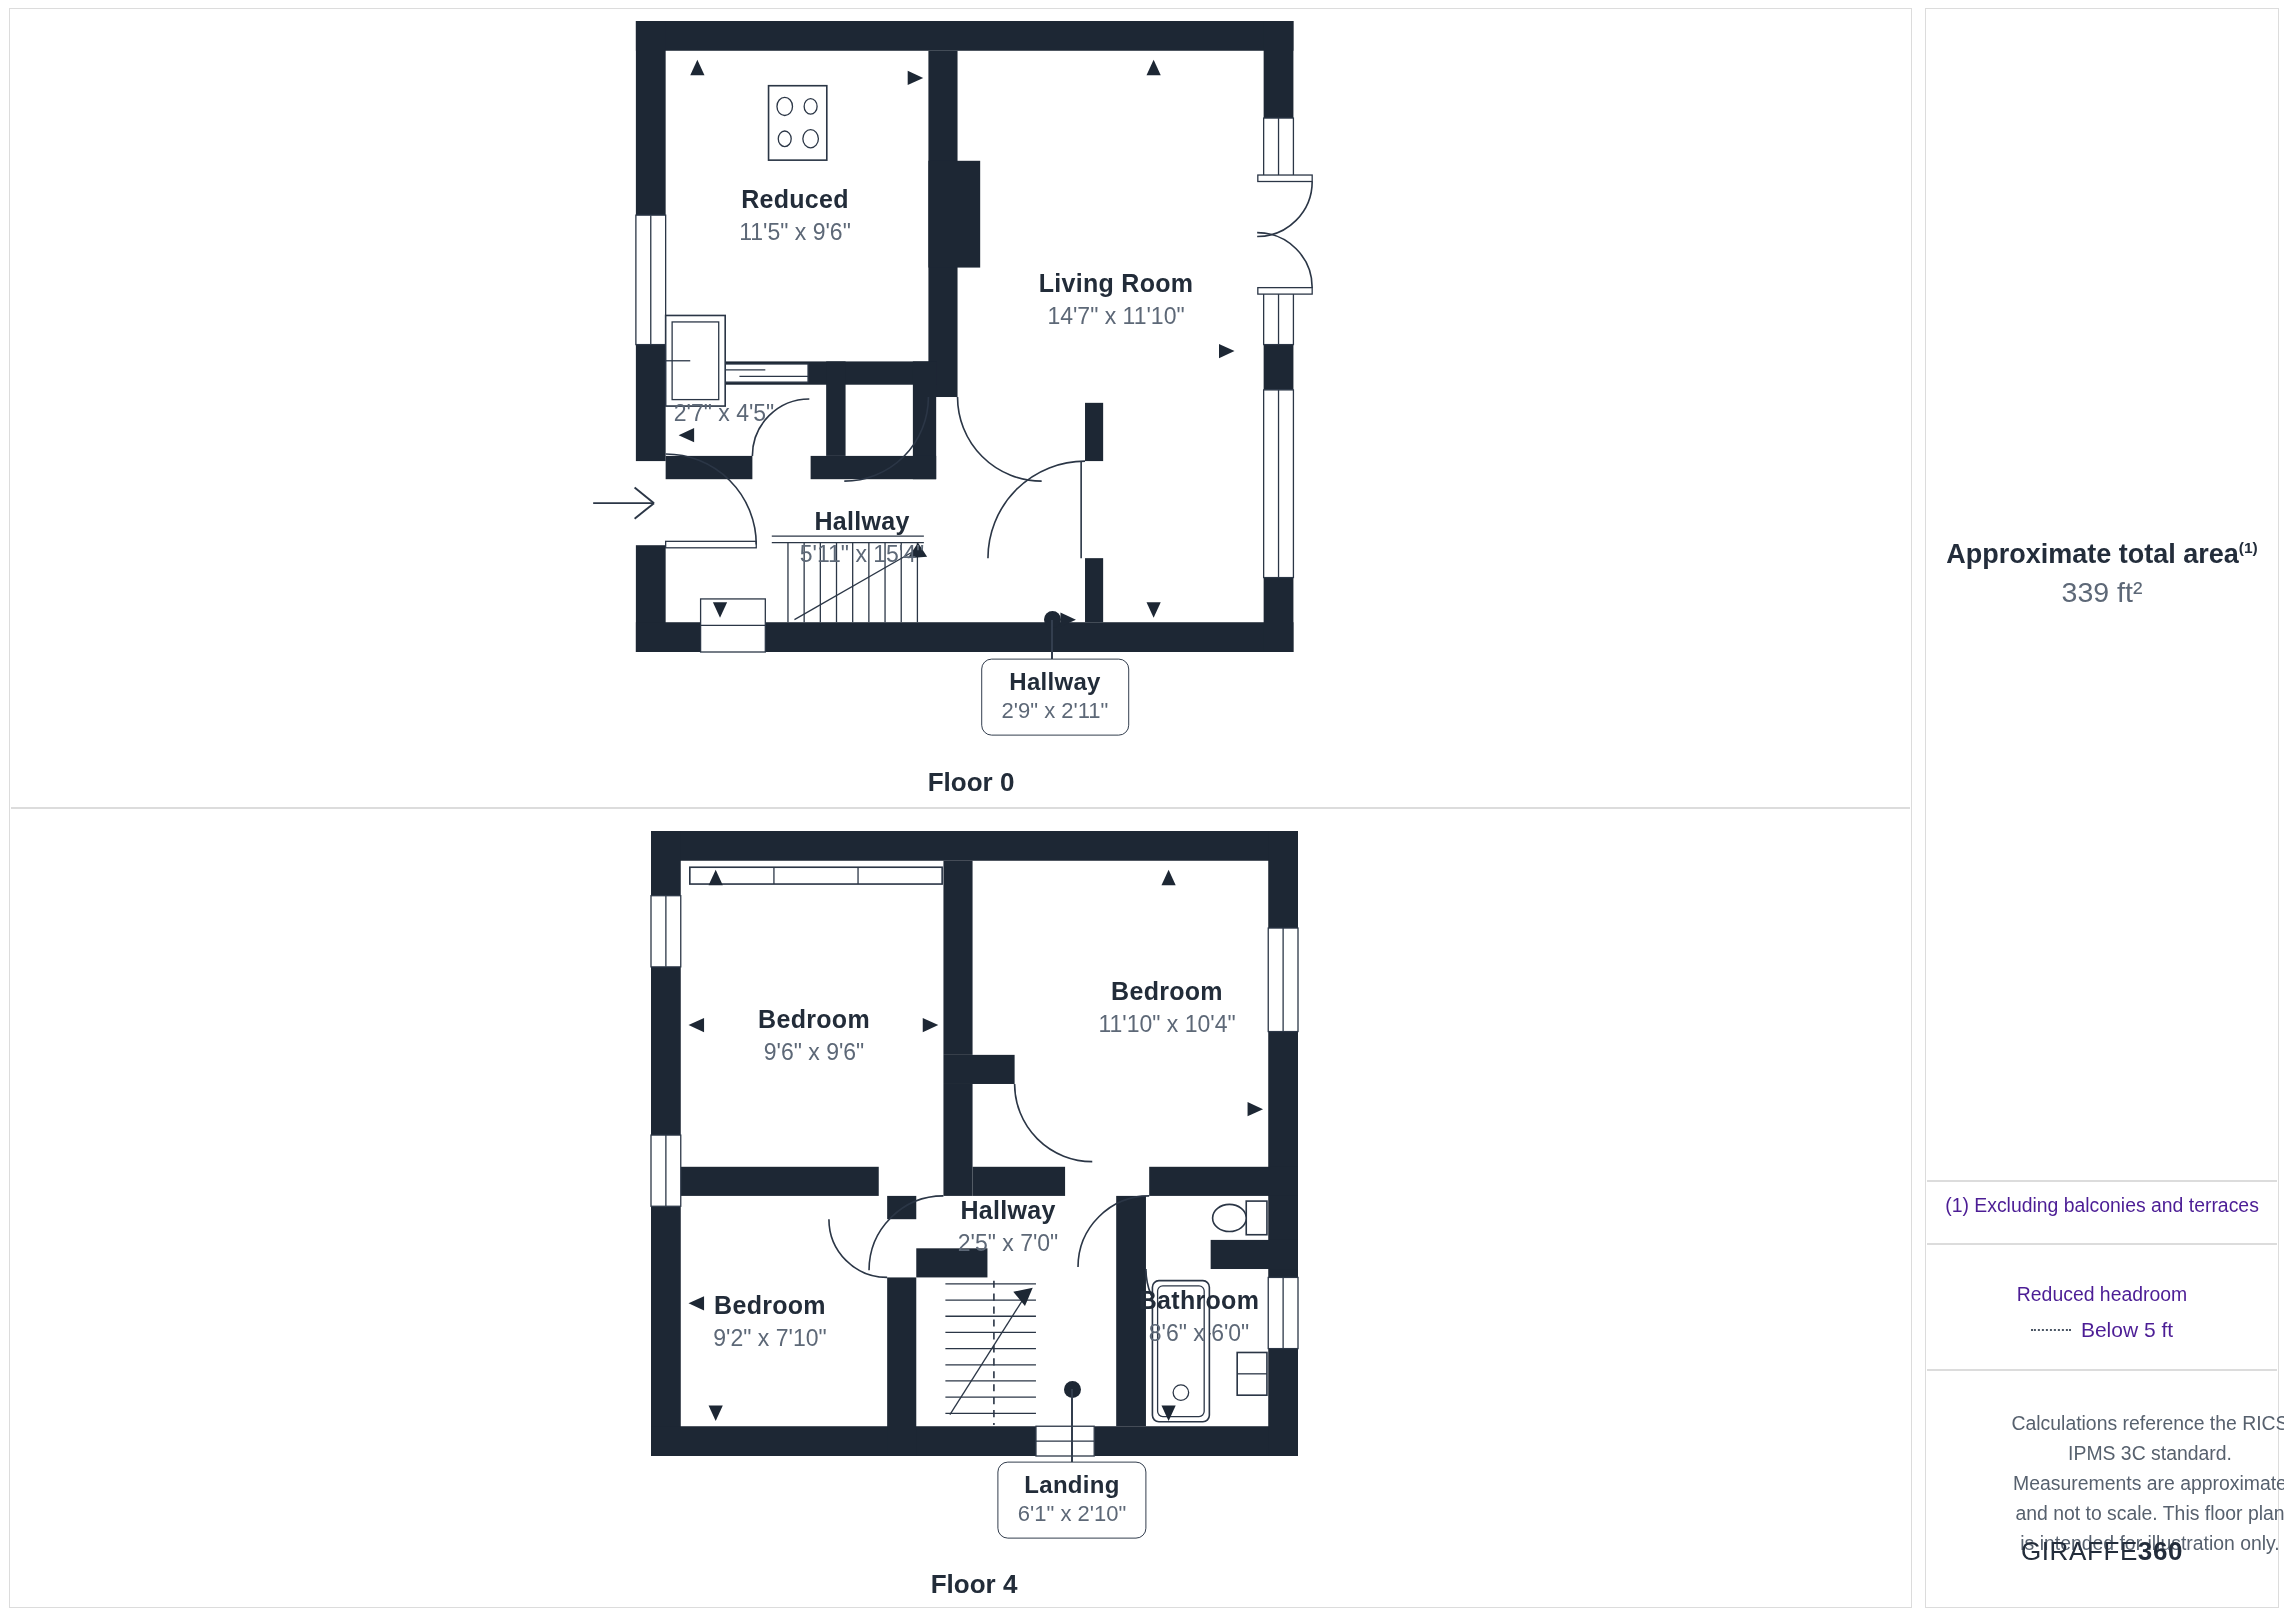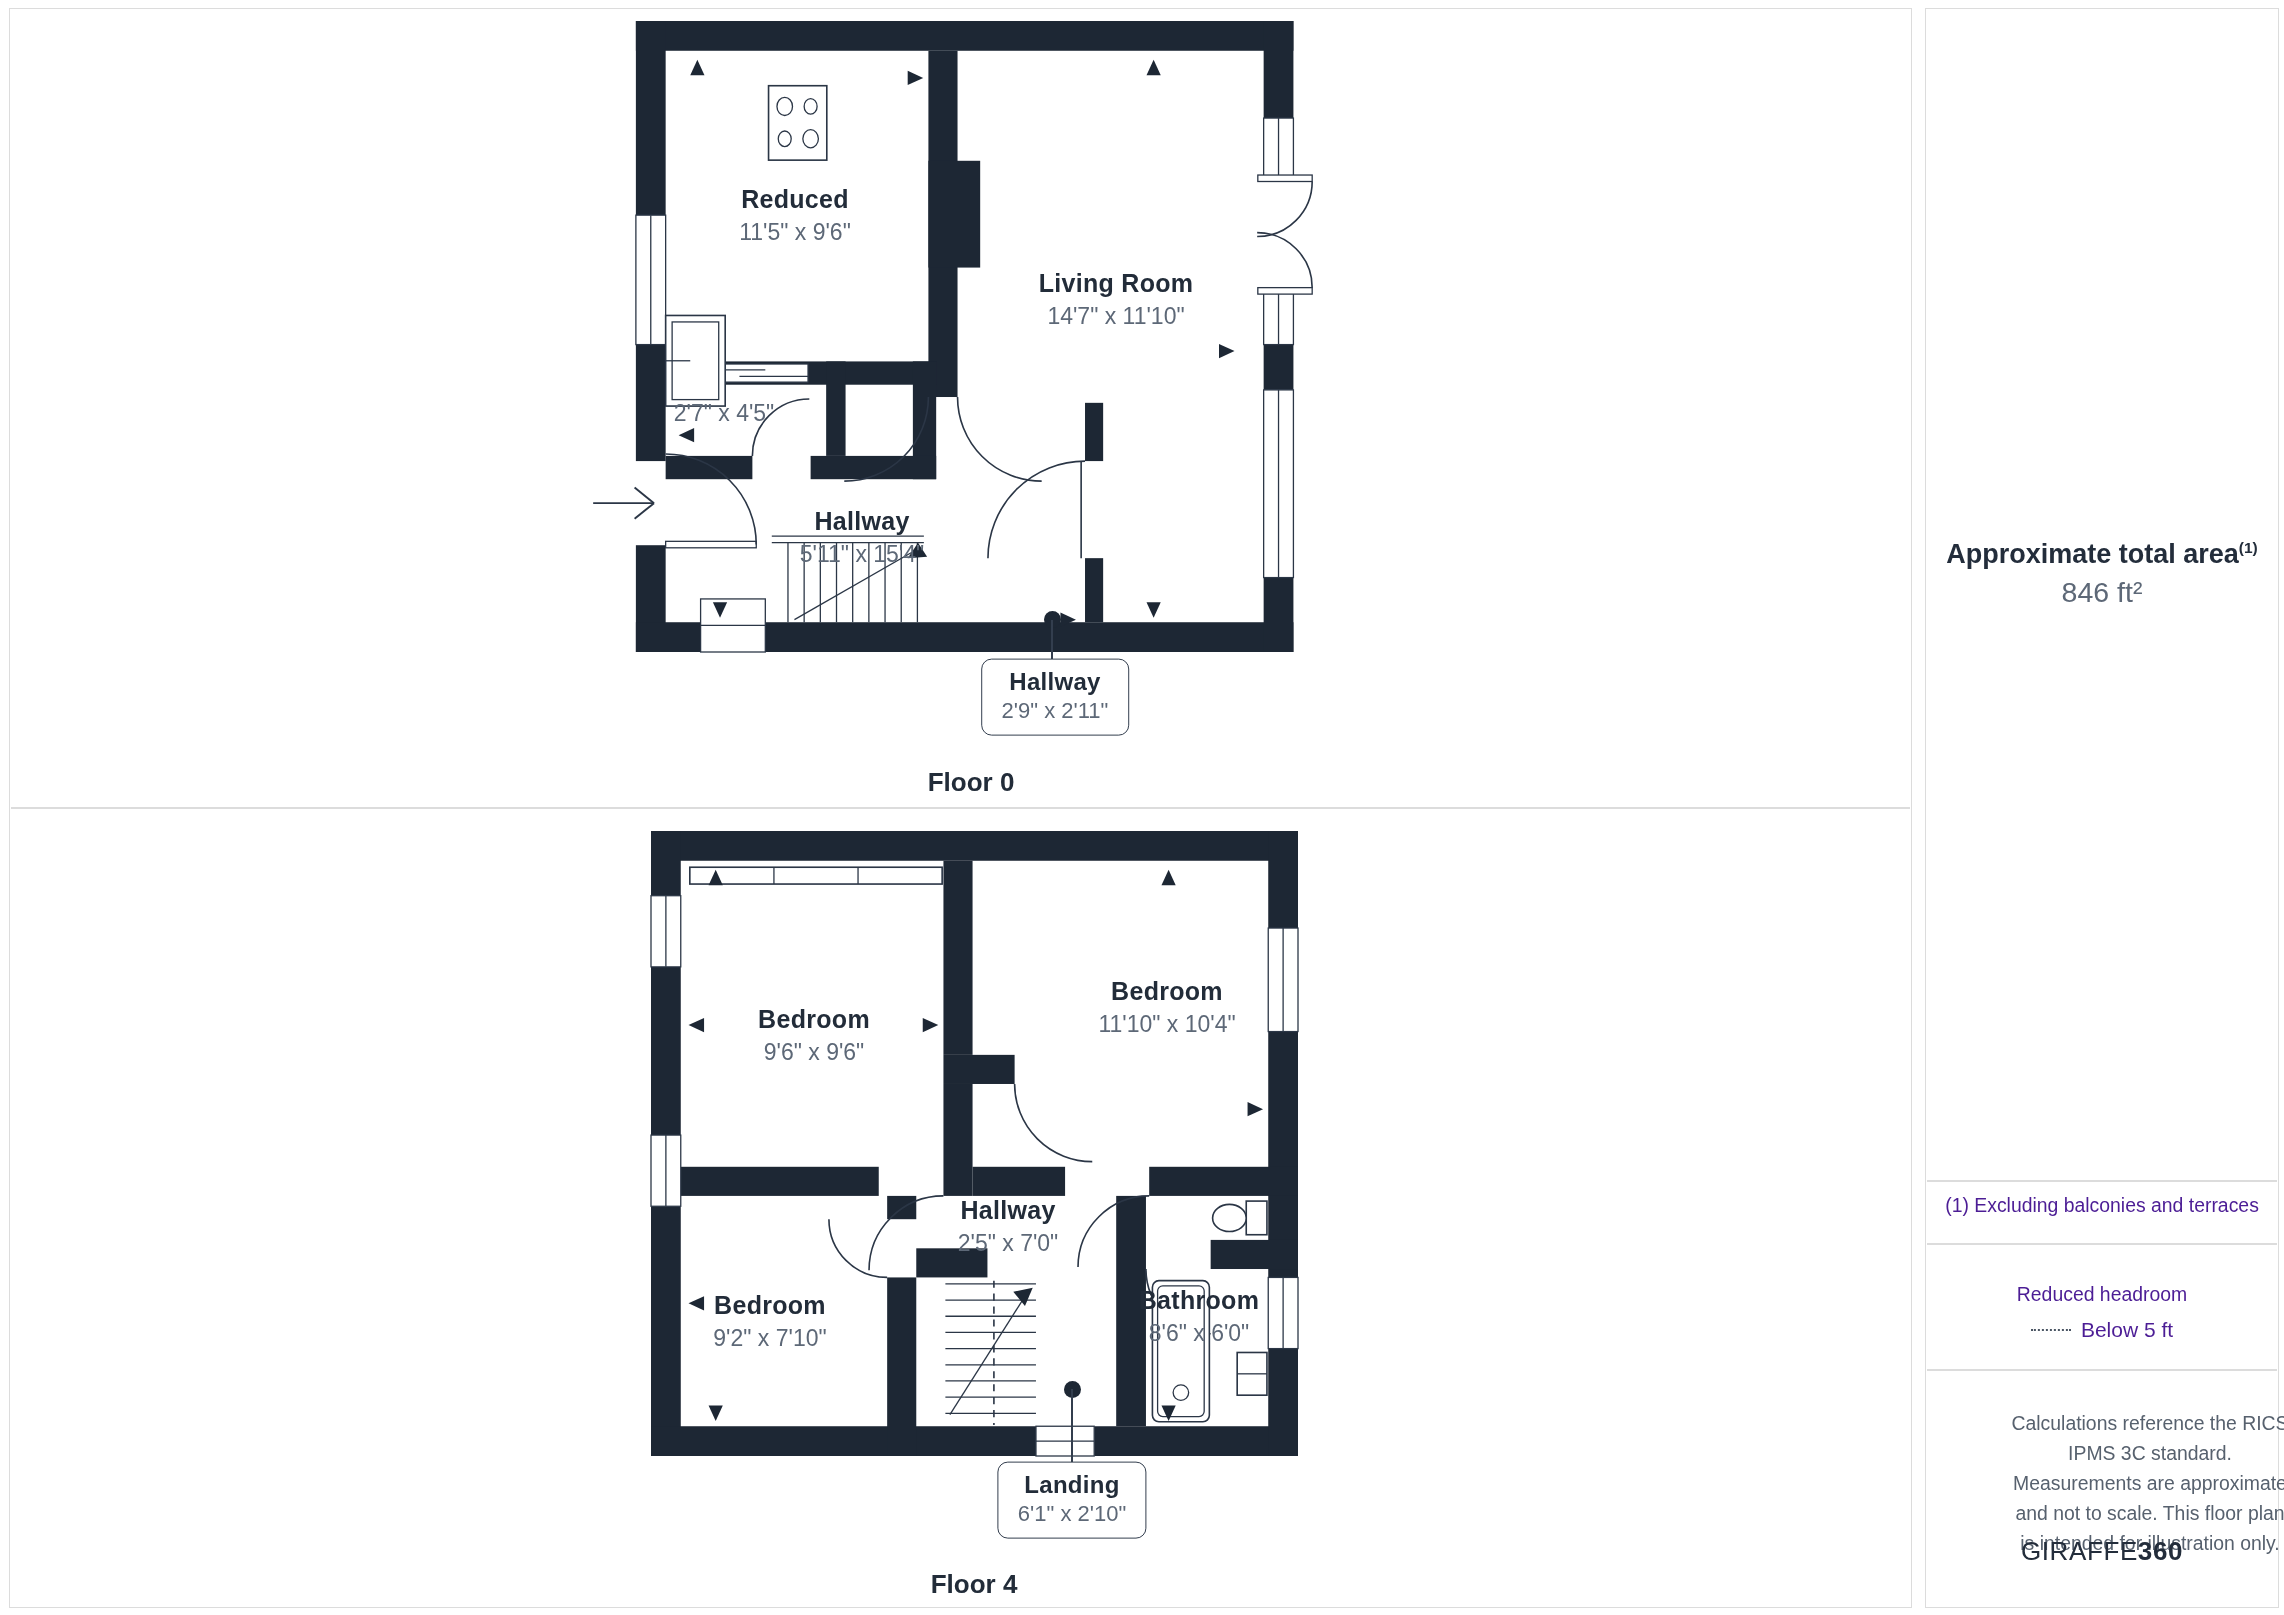--- a/index.html
+++ b/index.html
@@ -308,21 +308,21 @@
   <div class="room-dims" style="font-size:22px; margin-top:2.6px">6'1" x 2'10"</div>
 </div>
 
 <div class="floor-label" style="left:974px; top:1569px;">Floor 4</div>
 
 <div id="side-panel" class="panel"></div>
 
 <div class="side-center area-title" style="top:539px;">
   <span>Approximate total area</span><sup>(1)</sup>
 </div>
-<div class="side-center area-value" style="top:576px;">846 ft²</div>
+<div class="side-center area-value" style="top:576px;">339 ft²</div>
 
 <div class="hdiv" style="left:1927px; top:1180px; width:350px;"></div>
 <div class="side-center side-note" style="top:1194px;">(1) Excluding balconies and terraces</div>
 
 <div class="hdiv" style="left:1927px; top:1243px; width:350px;"></div>
 <div class="side-center side-note" style="top:1283px;">Reduced headroom</div>
 <div class="side-center headroom-row" style="top:1318px;">
   <span class="dash-icon"></span>
   <span class="side-note" style="font-size:21px">Below 5 ft</span>
 </div>

